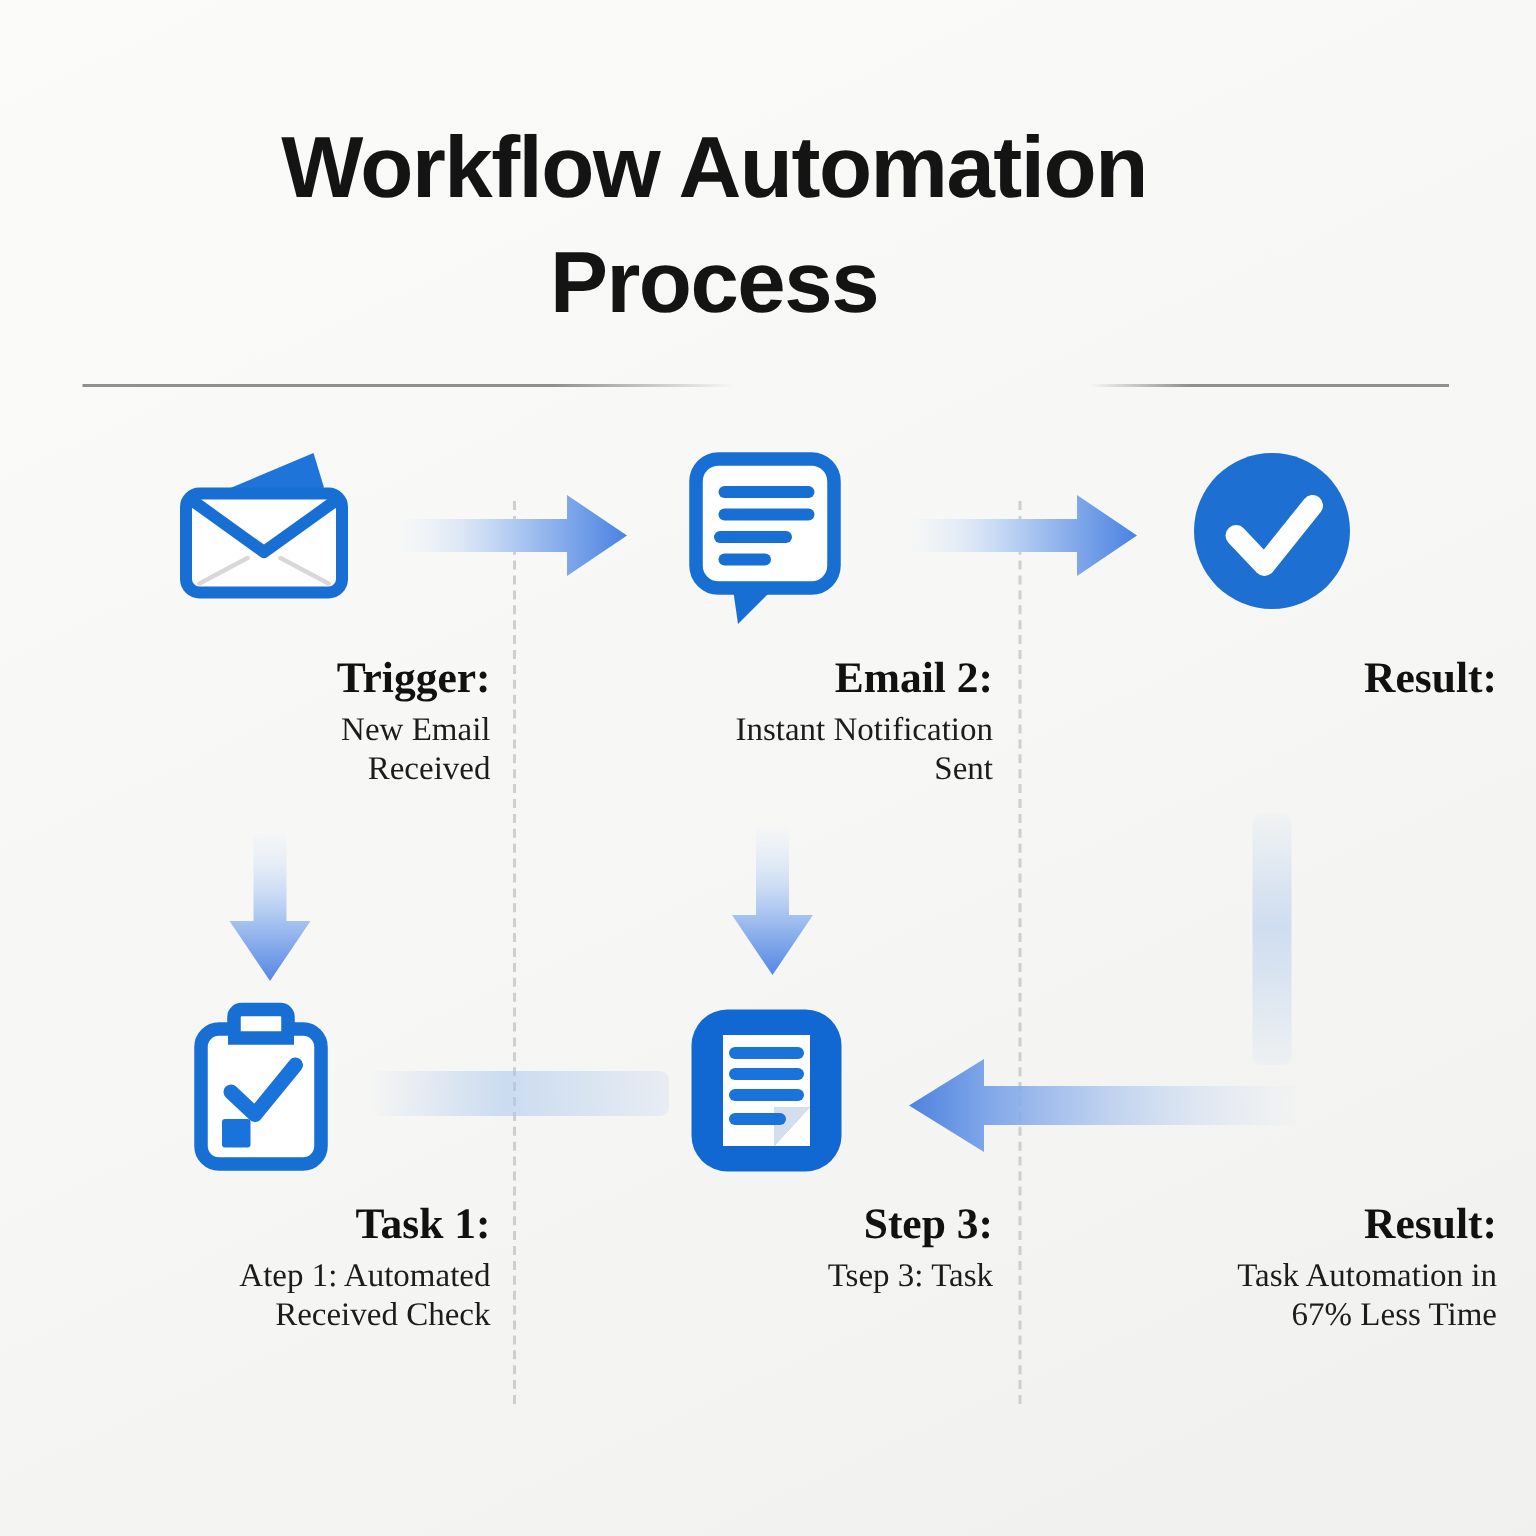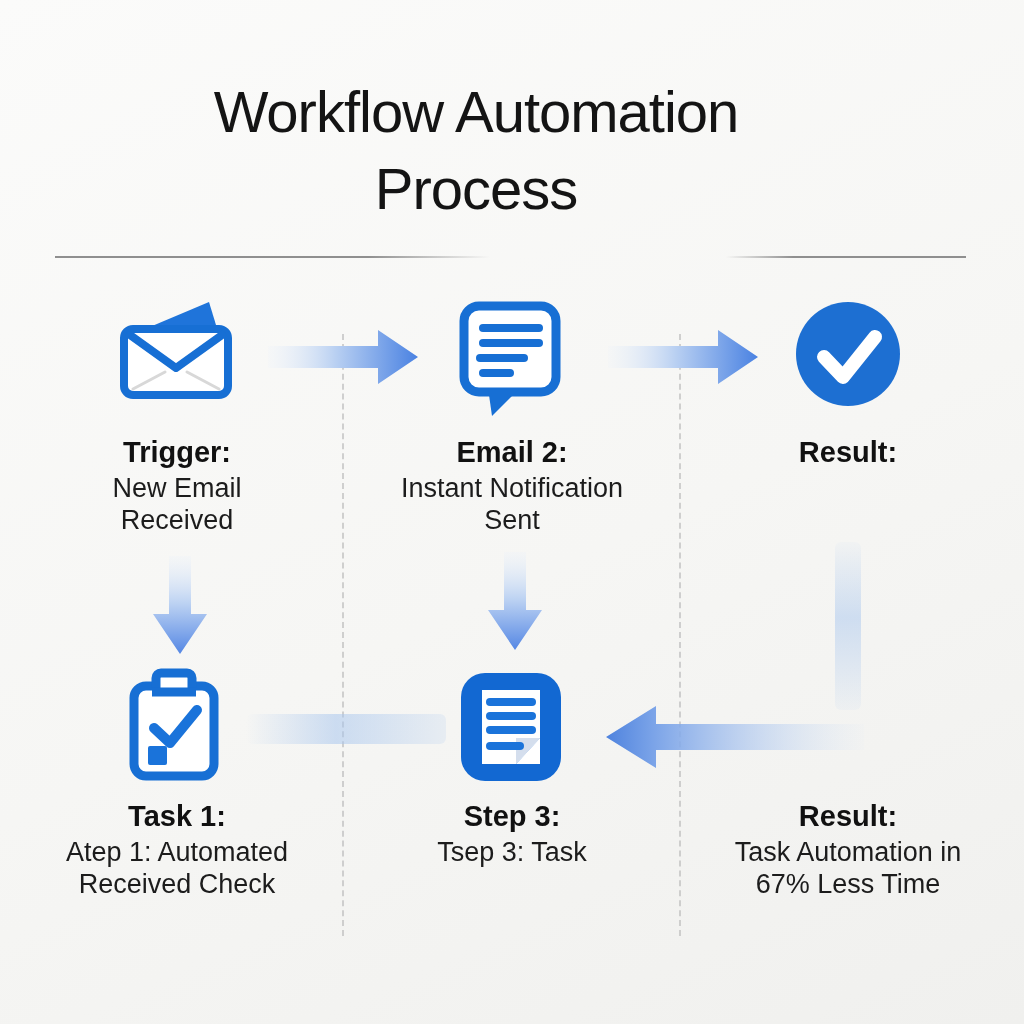--- a/index.html
+++ b/index.html
@@ -10,47 +10,47 @@
     overflow:hidden;
   }
   #stage{
     position:relative;width:1024px;height:1024px;
     background:linear-gradient(155deg,#fbfbfa 0%,#f6f6f4 55%,#f0f0ee 100%);
   }
   .abs{position:absolute;}
   .title{
     left:0;top:74px;width:952px;
     text-align:center;
-    font-size:58px;font-weight:400;color:#141414;
+    font-size:58px;font-weight:700;color:#141414;
     line-height:1.32;letter-spacing:-1px;
   }
   .divider{
     top:256px;height:2px;
   }
   .divider.left-seg{
     left:55px;width:435px;
     background:linear-gradient(90deg,#8f8f8f 0%,#8f8f8f 72%,rgba(143,143,143,0) 100%);
   }
   .divider.right-seg{
     left:726px;width:240px;
     background:linear-gradient(90deg,rgba(143,143,143,0) 0%,#8f8f8f 28%,#8f8f8f 100%);
   }
   .dashed-line{
     top:334px;height:602px;width:0;
     border-left:2px dashed #c2c2c2;
     opacity:.75;
   }
   .label{
-    width:300px;text-align:center;color:#191919;
+    width:300px;text-align:right;color:#191919;font-family:Liberation Serif, serif;
   }
   .label .heading{
     font-size:29px;font-weight:700;line-height:1.15;margin-bottom:4px;color:#111;
   }
   .label .line{
-    font-size:27px;font-weight:400;line-height:1.17;color:#1c1c1c;
+    font-size:22px;font-weight:400;line-height:1.17;color:#1c1c1c;
   }
   .band{border-radius:6px;}
   .band-h{
     left:246px;top:714px;width:200px;height:30px;
     background:linear-gradient(90deg,rgba(168,198,238,0) 0%,rgba(168,198,238,.55) 45%,rgba(168,198,238,.18) 100%);
   }
   .band-v{
     left:835px;top:542px;width:26px;height:168px;
     background:linear-gradient(180deg,rgba(168,198,238,.05) 0%,rgba(168,198,238,.5) 45%,rgba(168,198,238,.08) 100%);
   }

